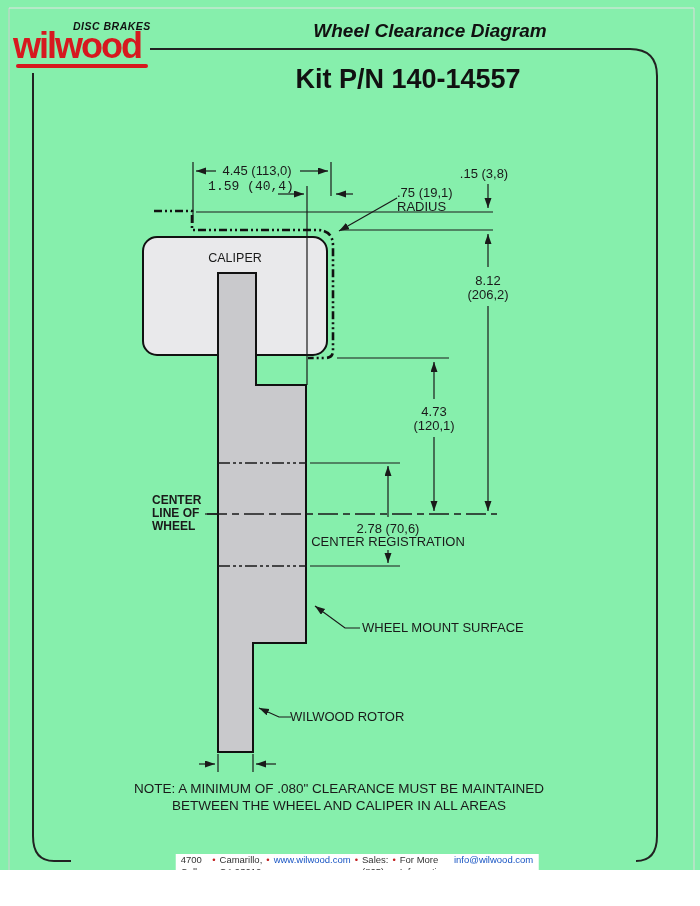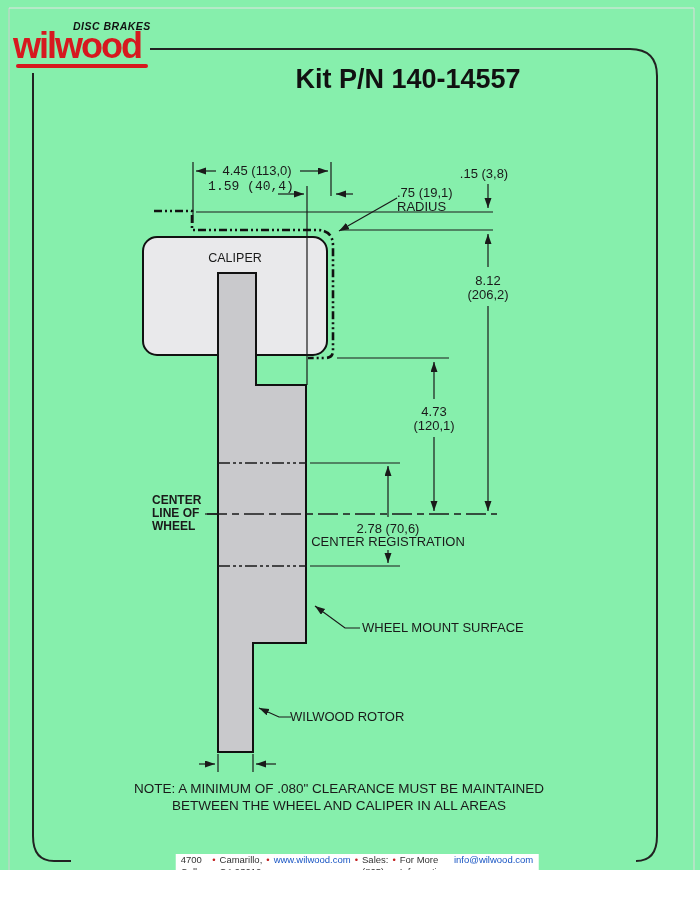--- a/index.html
+++ b/index.html
@@ -96,20 +96,21 @@
       <path d="M291,717 L279,717 L259,708" marker-end="url(#arr)"></path>
       <line x1="199" y1="764" x2="215" y2="764" marker-end="url(#arr)"></line>
       <line x1="276" y1="764" x2="256" y2="764" marker-end="url(#arr)"></line>
       <line x1="205" y1="514" x2="218" y2="514" stroke-width="1.2"></line>
     </g>
   </svg>
 
   <div class="brand-tag">DISC BRAKES</div>
   <div class="brand-script">wilwood</div>
   <div class="brand-underline"></div>
+  <div class="doc-title cx">Wheel Clearance Diagram</div>
   <div class="kit-title cx">Kit P/N 140-14557</div>
 
   <div class="lbl cx" style="left:235px;top:251px;font-size:12.5px;">CALIPER</div>
 
   <div class="lbl cx" style="left:257px;top:164px;">4.45 (113,0)</div>
 
   <div class="lbl cx" style="left:251px;top:180px;font-family:Liberation Mono, monospace;">1.59 (40,4)</div>
 
   <div class="lbl" style="left:397px;top:186px;">.75 (19,1)</div>
   <div class="lbl" style="left:397px;top:200px;">RADIUS</div>

